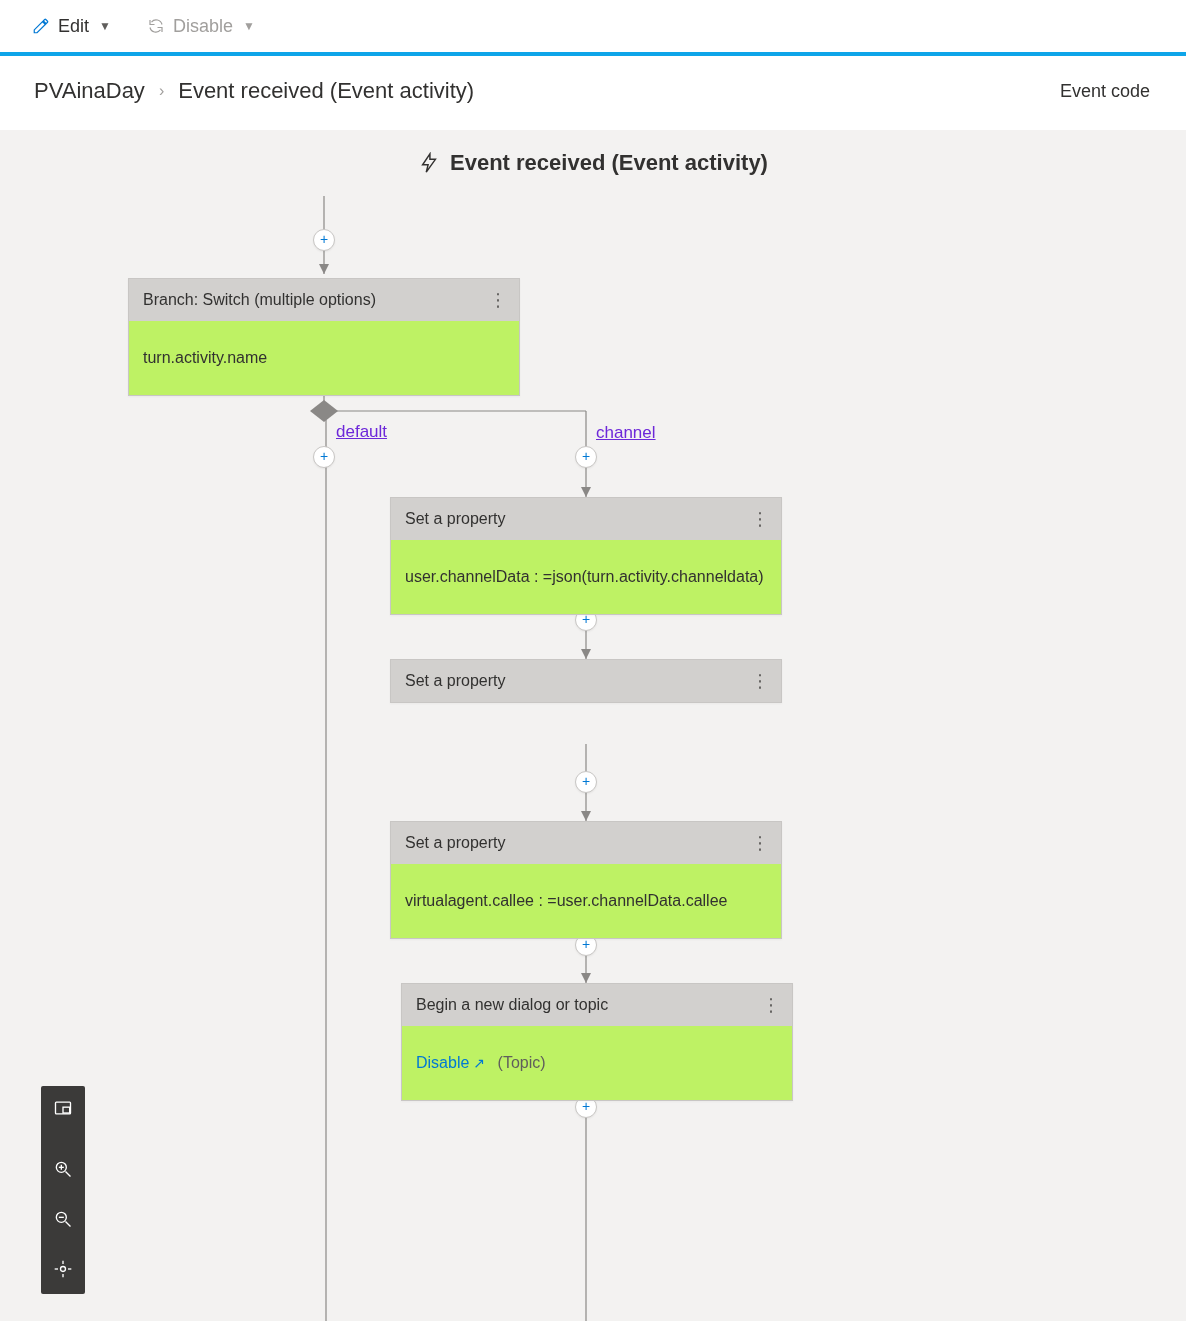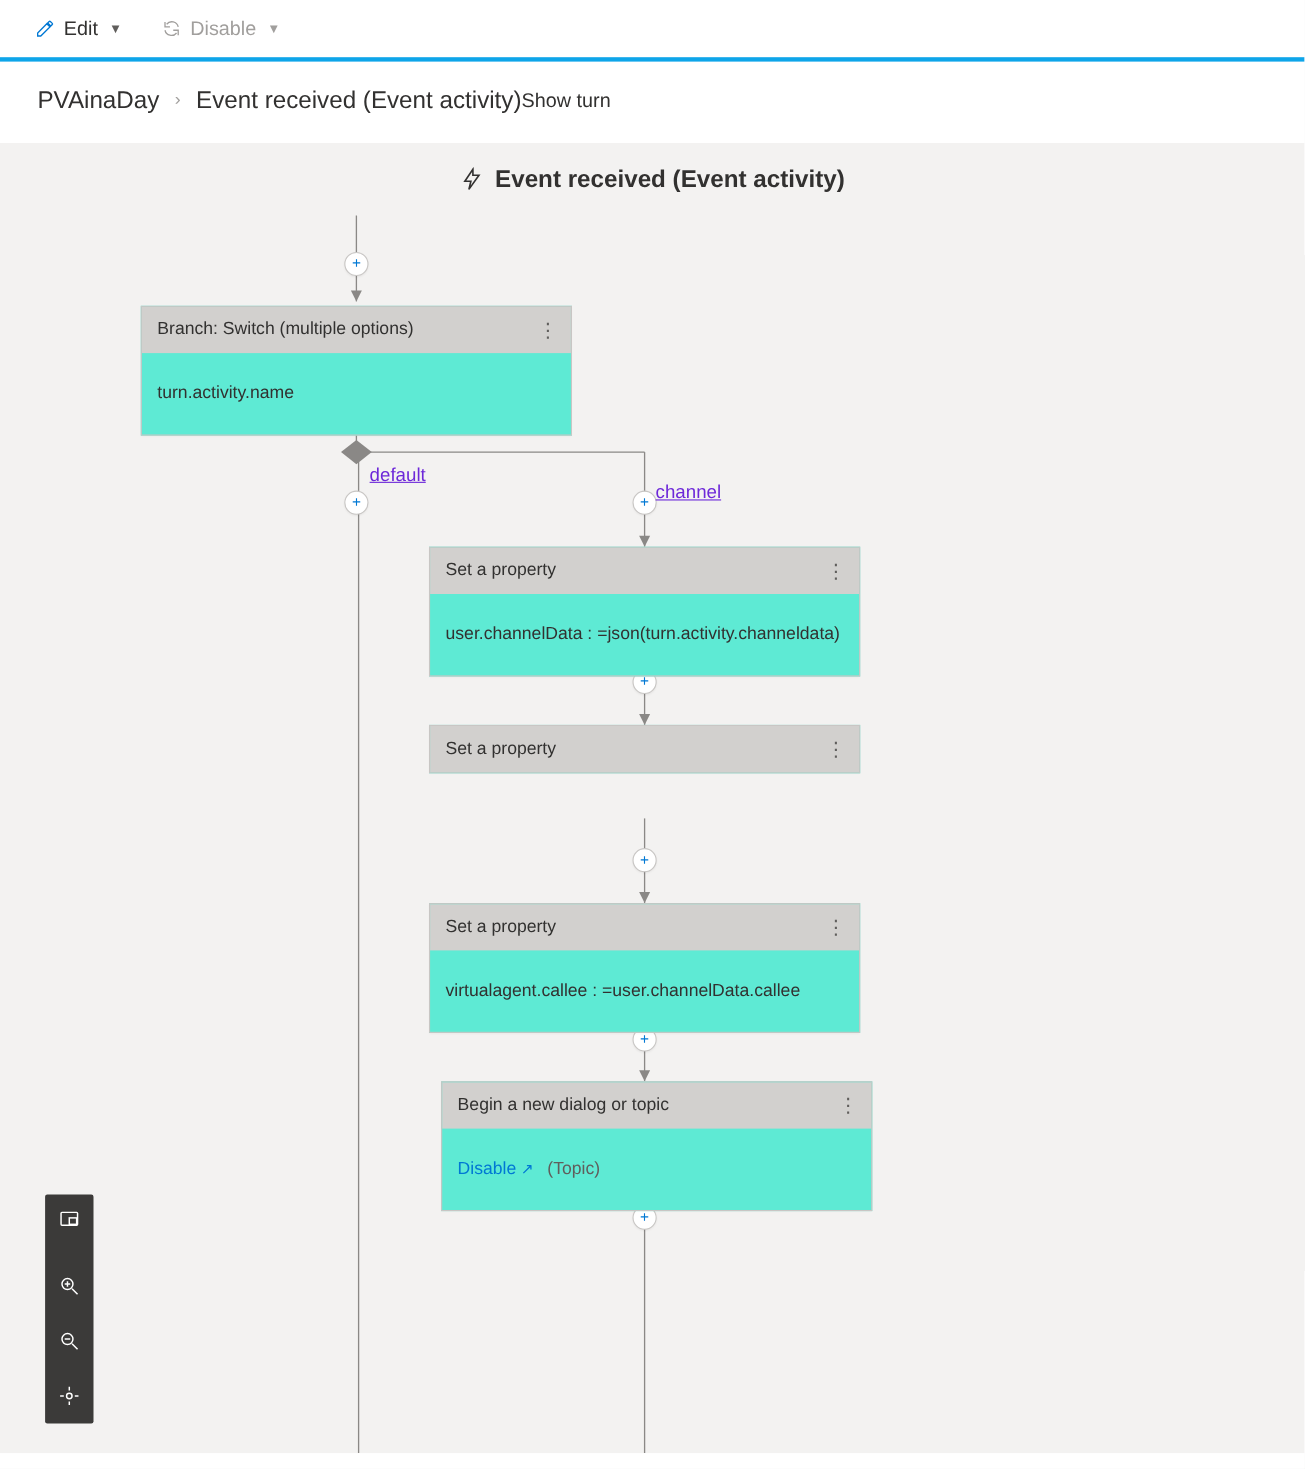--- a/index.html
+++ b/index.html
@@ -7,21 +7,21 @@
   body { position: relative; }
 
   
   .toolbar { height: 56px; display: flex; align-items: center; padding: 0 32px; border-bottom: 4px solid #0ea5e9; }
   .toolbar-btn { display: flex; align-items: center; gap: 8px; margin-right: 36px; font-size: 18px; cursor: pointer; }
   .toolbar-btn.disabled { color: #a19f9d; }
   .chev { font-size: 12px; margin-left: 2px; color: #605e5c; }
   .toolbar-btn.disabled .chev { color: #a19f9d; }
 
   
-  .breadcrumb { display: flex; align-items: center; padding: 22px 36px 26px 34px; }
+  .breadcrumb { display: flex; align-items: center; justify-content: space-between; padding: 22px 36px 26px 34px; }
   .breadcrumb-left { display: flex; align-items: center; gap: 14px; font-size: 22px; }
   .breadcrumb-left .root { color: #323130; }
   .breadcrumb-left .sep { color: #a19f9d; font-size: 16px; }
   .breadcrumb-left .leaf { color: #323130; }
   .show-code { font-size: 18px; color: #323130; cursor: pointer; }
 
   
   .canvas { position: relative; background: #f3f2f1; width: 100%; height: calc(1335px - 56px - 88px); border-top: 0; overflow: hidden; }
 
   
@@ -35,21 +35,21 @@
   .arrow { fill: #8a8886; }
   .diamond { fill: #8a8886; }
 
   
   .plus { position: absolute; width: 22px; height: 22px; border-radius: 50%; background: #fff; border: 1px solid #c8c6c4; color: #0078d4; font-size: 14px; line-height: 18px; text-align: center; cursor: pointer; transform: translate(-50%, -50%); pointer-events: auto; box-shadow: 0 1px 2px rgba(0,0,0,0.06); }
 
   
   .branch-label { position: absolute; font-size: 17px; color: #6d28d9; text-decoration: underline; }
 
   
-  .node { position: absolute; width: 392px; background: #5eead4; border: 1px solid #c8c6c4; box-shadow: 0 1px 2px rgba(0,0,0,0.04); }
+  .node { position: absolute; width: 392px; background: #bef264; border: 1px solid #c8c6c4; box-shadow: 0 1px 2px rgba(0,0,0,0.04); }
   .node-header { background: #d2d0ce; height: 42px; display: flex; align-items: center; justify-content: space-between; padding: 0 12px 0 14px; font-size: 16px; color: #323130; }
   .node-body { padding: 28px 14px; font-size: 16px; color: #323130; word-break: break-word; }
   .kebab { font-size: 18px; color: #605e5c; cursor: pointer; line-height: 1; }
   .link-text { color: #0078d4; cursor: pointer; }
   .open-icon { font-size: 14px; color: #0078d4; margin-left: 4px; }
   .topic-annot { color: #605e5c; margin-left: 8px; }
 
   
   .zoom { position: absolute; left: 41px; bottom: 27px; width: 44px; background: #3b3a39; border-radius: 2px; display: flex; flex-direction: column; }
   .zoom .cell { height: 50px; display: flex; align-items: center; justify-content: center; color: #fff; cursor: pointer; }
@@ -76,21 +76,21 @@
     <span class="chev">▼</span>
   </div>
 </div>
 
 <div class="breadcrumb">
   <div class="breadcrumb-left">
     <span class="root">PVAinaDay</span>
     <span class="sep">›</span>
     <span class="leaf">Event received (Event activity)</span>
   </div>
-  <div class="show-code">Show turn</div>
+  <div class="show-code">Event code</div>
 </div>
 
 <div class="canvas">
 
   <div class="trigger">
     <div class="trigger-row">
       <svg width="22" height="22" viewBox="0 0 24 24" fill="none" stroke="#323130" stroke-width="1.6">
           <path d="M13 2 5 14h6l-2 8 10-14h-6z"></path>
         </svg>
       <span>Event received (Event activity)</span>
@@ -127,21 +127,21 @@
 
   <div class="plus" style="left:324px; top:110px;">+</div>
   <div class="plus" style="left:324px; top:327px;">+</div>
   <div class="plus" style="left:586px; top:327px;">+</div>
   <div class="plus" style="left:586px; top:490px;">+</div>
   <div class="plus" style="left:586px; top:652px;">+</div>
   <div class="plus" style="left:586px; top:815px;">+</div>
   <div class="plus" style="left:586px; top:977px;">+</div>
 
   <div class="branch-label" style="left:336px; top:292px;">default</div>
-  <div class="branch-label" style="left:596px; top:308px;">channel</div>
+  <div class="branch-label" style="left:596px; top:293px;">channel</div>
 
   <div class="node" style="left:128px; top:148px;">
     <div class="node-header">
       <span>Branch: Switch (multiple options)</span>
       <span class="kebab">⋮</span>
     </div>
     <div class="node-body">turn.activity.name</div>
   </div>
 
   <div class="node" style="left:390px; top:367px;">

